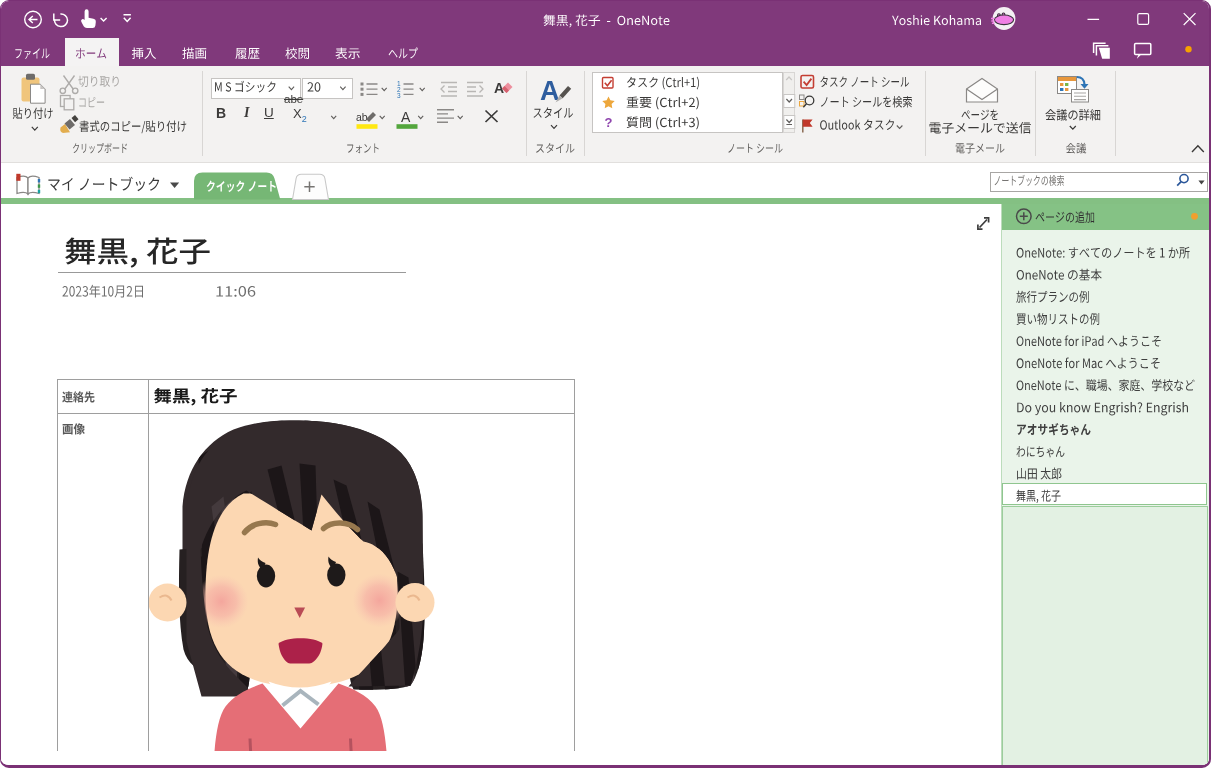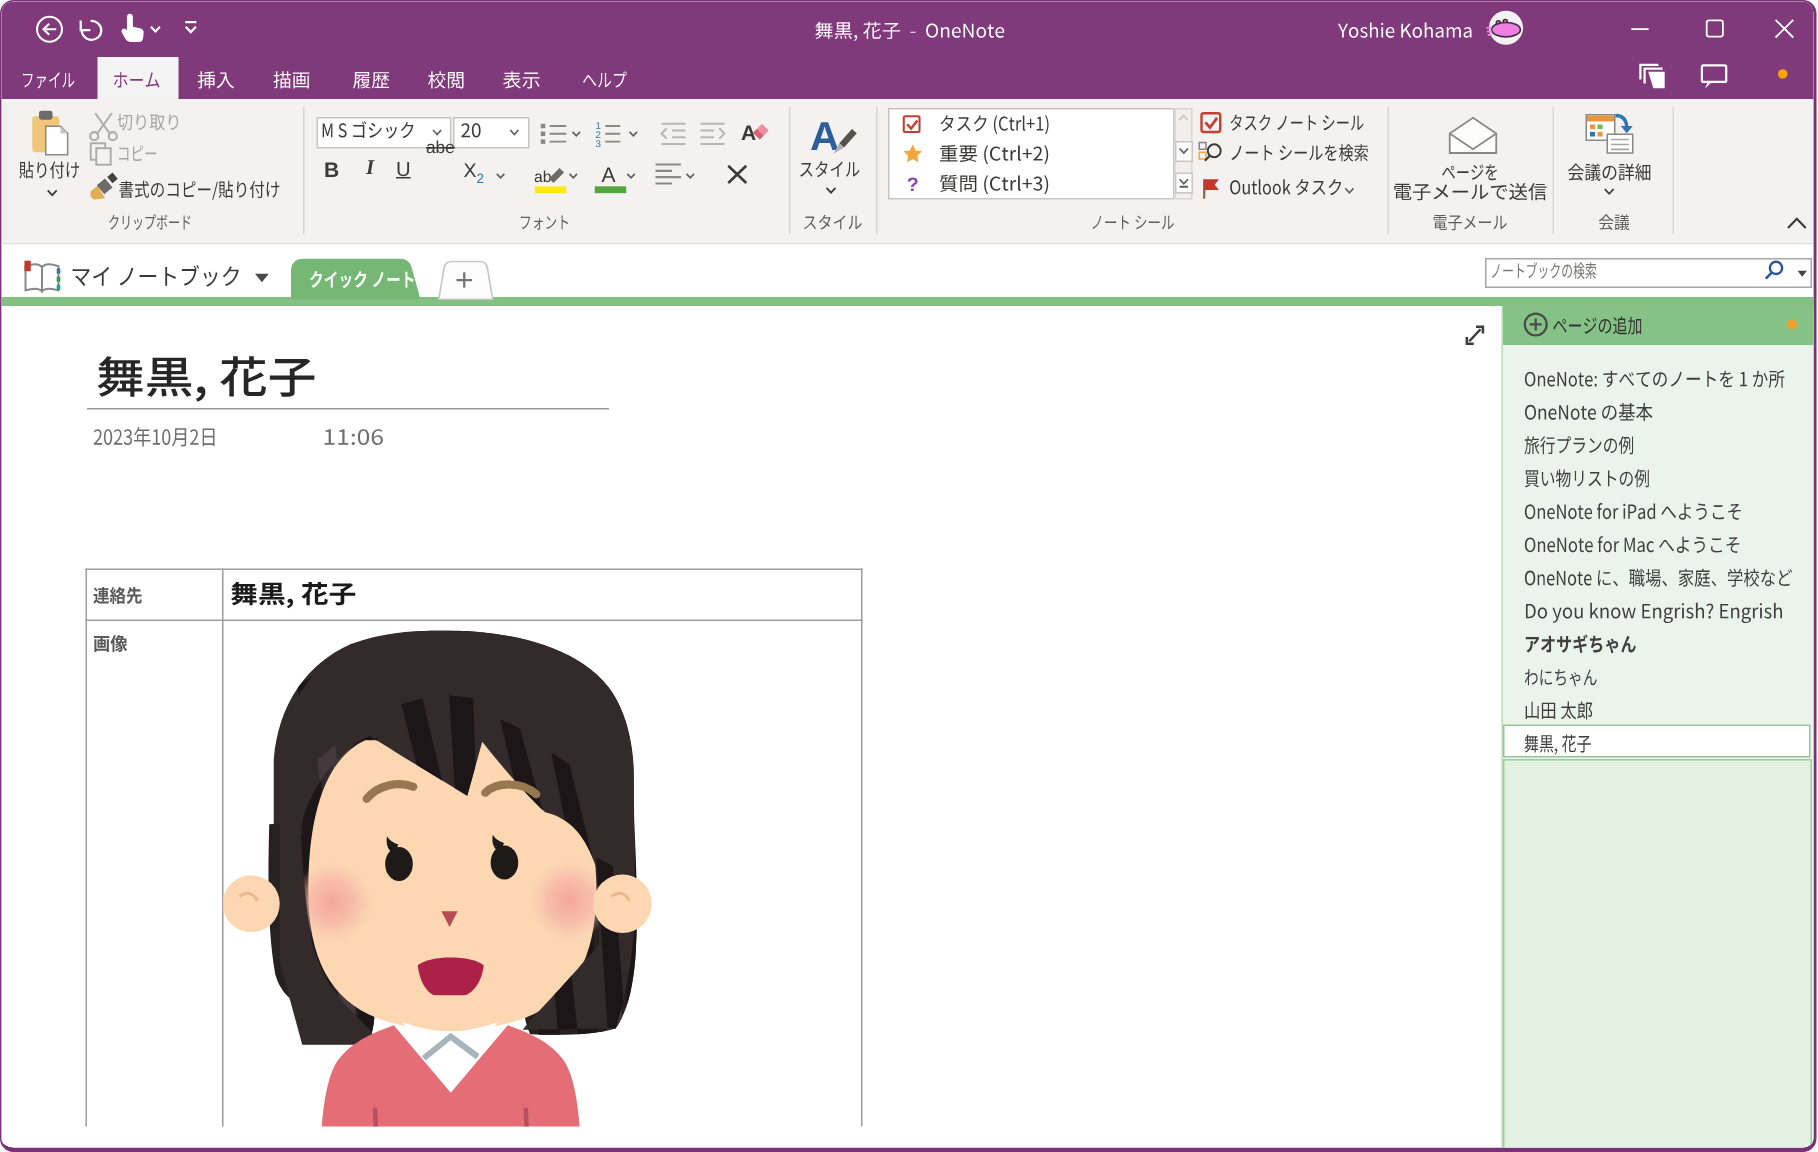--- a/index.html
+++ b/index.html
@@ -55,21 +55,21 @@
 
   <div class="abs hline" style="left:56px;top:378px;width:518px"></div>
   <div class="abs hline" style="left:56px;top:411.8px;width:518px"></div>
   <div class="abs vline" style="left:56px;top:378px;height:372px"></div>
   <div class="abs vline" style="left:146.5px;top:378px;height:372px"></div>
   <div class="abs vline" style="left:572.8px;top:378px;height:372px"></div>
   <div class="abs" style="left:215px;top:104px;font:bold 14px 'Liberation Sans';color:#3b3a39">B</div>
   <div class="abs" style="left:243px;top:104px;font:italic bold 14px 'Liberation Serif';color:#3b3a39">I</div>
   <div class="abs" style="left:263px;top:104px;font:13.5px 'Liberation Sans';color:#3b3a39;text-decoration:underline">U</div>
   <div class="abs" style="left:283px;top:92px;font:11.5px 'Liberation Sans';color:#3b3a39;text-decoration:line-through">abe</div>
-  <div class="abs" style="left:308px;top:105px;font:13px 'Liberation Sans';color:#3b3a39">X<span style="font-size:9px;color:#2e75b6;vertical-align:-4px">2</span></div>
+  <div class="abs" style="left:292px;top:105px;font:13px 'Liberation Sans';color:#3b3a39">X<span style="font-size:9px;color:#2e75b6;vertical-align:-4px">2</span></div>
   <svg class="abs" style="left:0;top:0" width="1212" height="768" viewBox="0 0 1212 768" fill="none">
     <path d="M330.2,114.9 l2.5,2.7 2.5,-2.7" stroke="#605e5c" stroke-width="1.1"></path>
 
     <circle cx="32" cy="18.5" r="8.3" stroke="#fff" stroke-width="1.4"></circle>
     <path d="M36.5,18.5 H28.2 M31.8,14.9 L28,18.5 L31.8,22.1" stroke="#fff" stroke-width="1.4"></path>
 
     <path d="M52.8,12.6 V19 H59.2" stroke="#fff" stroke-width="1.5"></path>
     <path d="M53.6,18.3 A6.5,6.3 0 1 0 59.4,13" stroke="#fff" stroke-width="1.5"></path>
 
     <path d="M83.6,10.6 q0,-2.4 2,-2.4 q2,0 2,2.4 l0,6.2 l4.8,1 q2.6,0.6 2.4,3.2 l-0.4,3.4 q-0.3,2.6 -2.9,2.6 h-5.6 q-2.2,0 -3.2,-1.8 l-2.4,-4.4 q-0.8,-1.8 0.8,-2.6 q1.2,-0.5 2.5,0.9 z" fill="#fff"></path>

